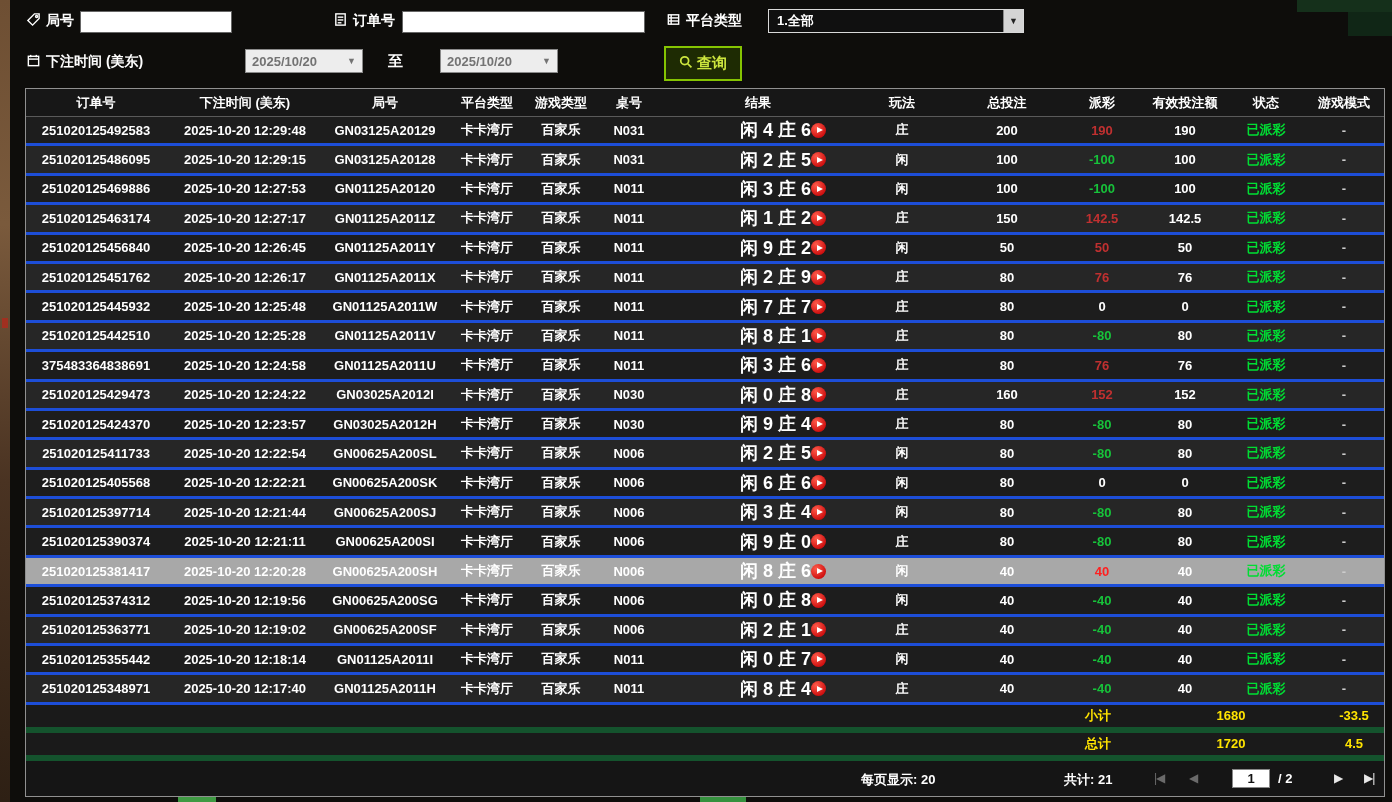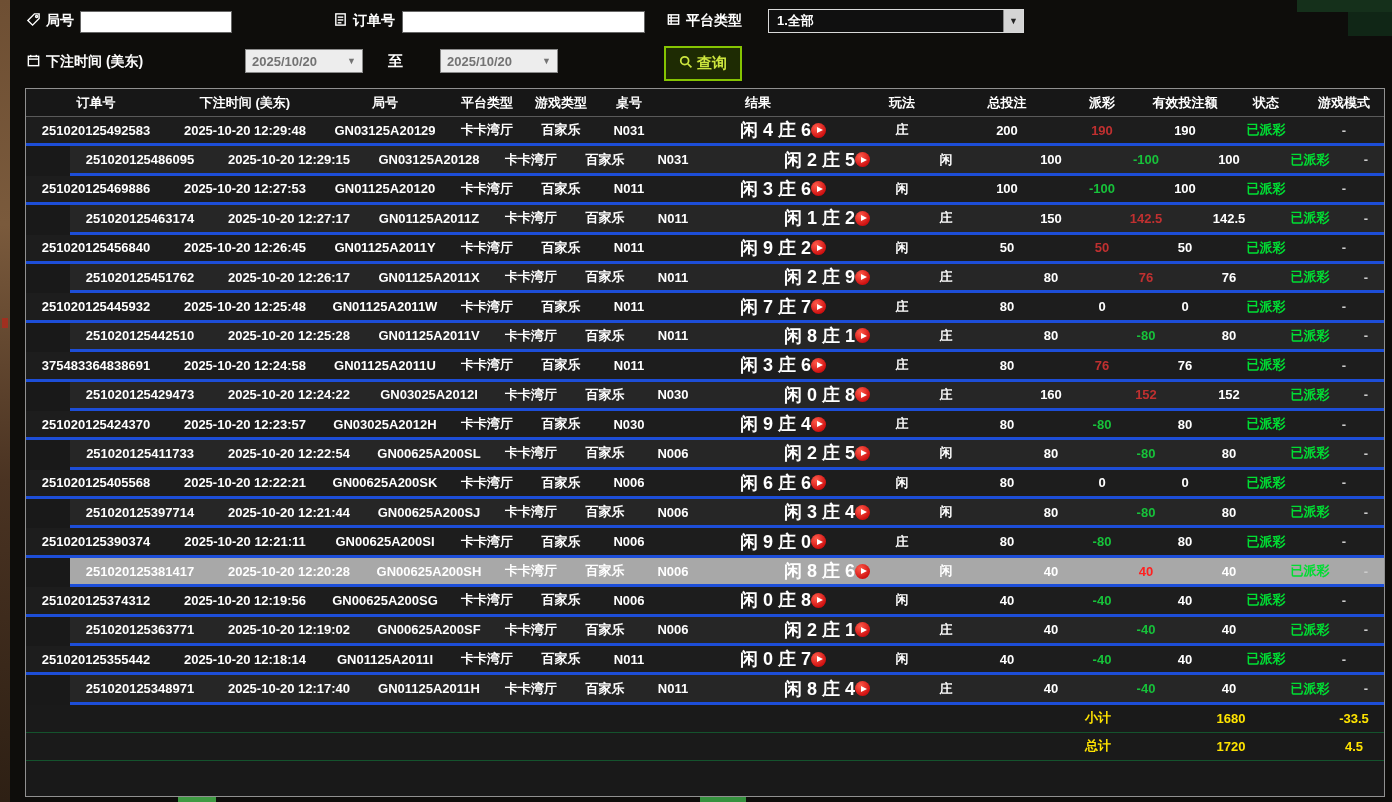--- a/index.html
+++ b/index.html
@@ -43,36 +43,36 @@
     border:1px solid #909090; background:#191919; display:flex; flex-direction:column;
     box-sizing:border-box; z-index:2; }
   .grid { display:grid; grid-template-columns:140px 158px 122px 82px 66px 70px 188px 100px 110px 80px 86px 76px 1fr;
     align-items:center; }
   .cell { text-align:center; color:#fff; font-weight:bold; font-size:13px;
     white-space:nowrap; overflow:hidden; }
   .thead { height:28px; background:#171717; border-bottom:1px solid #5a5a5a; box-sizing:border-box; flex:0 0 auto; }
   .thead .cell { font-size:13px; }
   .row { height:29.4px; border-bottom:3px solid #1d4ed8; box-sizing:border-box; cursor:pointer; }
   .row.odd { background:#1d1d1d; }
-  .row.even { background:#262626;margin-left:44px; }
+  .row.even { background:#262626; }
   .row.selected { background:#a8a8a8; }
   .result-cell { display:flex; align-items:center; }
   .result-text { flex:1; text-align:right; color:#fff; font-weight:bold; font-size:18px; white-space:nowrap; }
   .play-icon { flex:0 0 auto; width:15px; height:15px; border-radius:50%;
     background:radial-gradient(circle at 35% 30%, #ff5a4a, #cf1010 72%);
     display:flex; align-items:center; justify-content:center; margin-right:26px; cursor:pointer; }
   .play-icon::after { content:""; width:0; height:0; border-left:6px solid #fff;
     border-top:3.5px solid transparent; border-bottom:3.5px solid transparent; margin-left:2px; }
   .payout.pos { color:#c03030; }
   .payout.neg { color:#17c23a; }
   .payout.zero { color:#fff; }
   .row.selected .payout.pos { color:#ff2020; }
   .status-cell { color:#00dd33; }
   .mode-cell { color:#cccccc; }
-  .sum-row { height:28px; background:#1a1a1a; border-bottom:1px solid #14532d; box-sizing:border-box; flex:0 0 auto;gap:28px; }
+  .sum-row { height:28px; background:#1a1a1a; border-bottom:6px solid #14532d; box-sizing:border-box; flex:0 0 auto;gap:28px; }
   .sum-row .cell { color:#ffe400; }
 
   
   .pagination { flex:1; position:relative; background:#151515; }
   .pg-text { position:absolute; top:10px; color:#fff; font-weight:bold; font-size:13px; white-space:nowrap; }
   .nav { position:absolute; top:10px; font-size:12px; cursor:pointer; letter-spacing:-1px; }
   .nav.dim { color:#6a6a6a; }
   .nav.lit { color:#e8e8e8; }
   .page-input { position:absolute; top:8px; width:38px; height:19px; background:#fff;
     border:1px solid #888; box-sizing:border-box; text-align:center; font-weight:bold;
@@ -564,15 +564,25 @@
         <div class="cell"></div>
         <div class="cell"></div>
       <div class="cell">总计</div>
       <div class="cell">1720</div>
       <div class="cell">4.5</div>
       <div class="cell">1524.5</div>
       <div class="cell"></div>
         <div class="cell"></div>
     </div>
 
+    <div class="pagination">
+      <span class="pg-text" style="left:835px;">每页显示: 20</span>
+      <span class="pg-text" style="left:1038px;">共计: 21</span>
+      <span class="nav dim" style="left:1128px;">|◀</span>
+      <span class="nav dim" style="left:1163px;">◀</span>
+      <input class="page-input" style="left: 1206px;" value="1">
+      <span class="pg-text" style="left:1252px;">/ 2</span>
+      <span class="nav lit" style="left:1308px;">▶</span>
+      <span class="nav lit" style="left:1338px;">▶|</span>
+    </div>
   </div>
 
 </div>
 
 </body></html>

